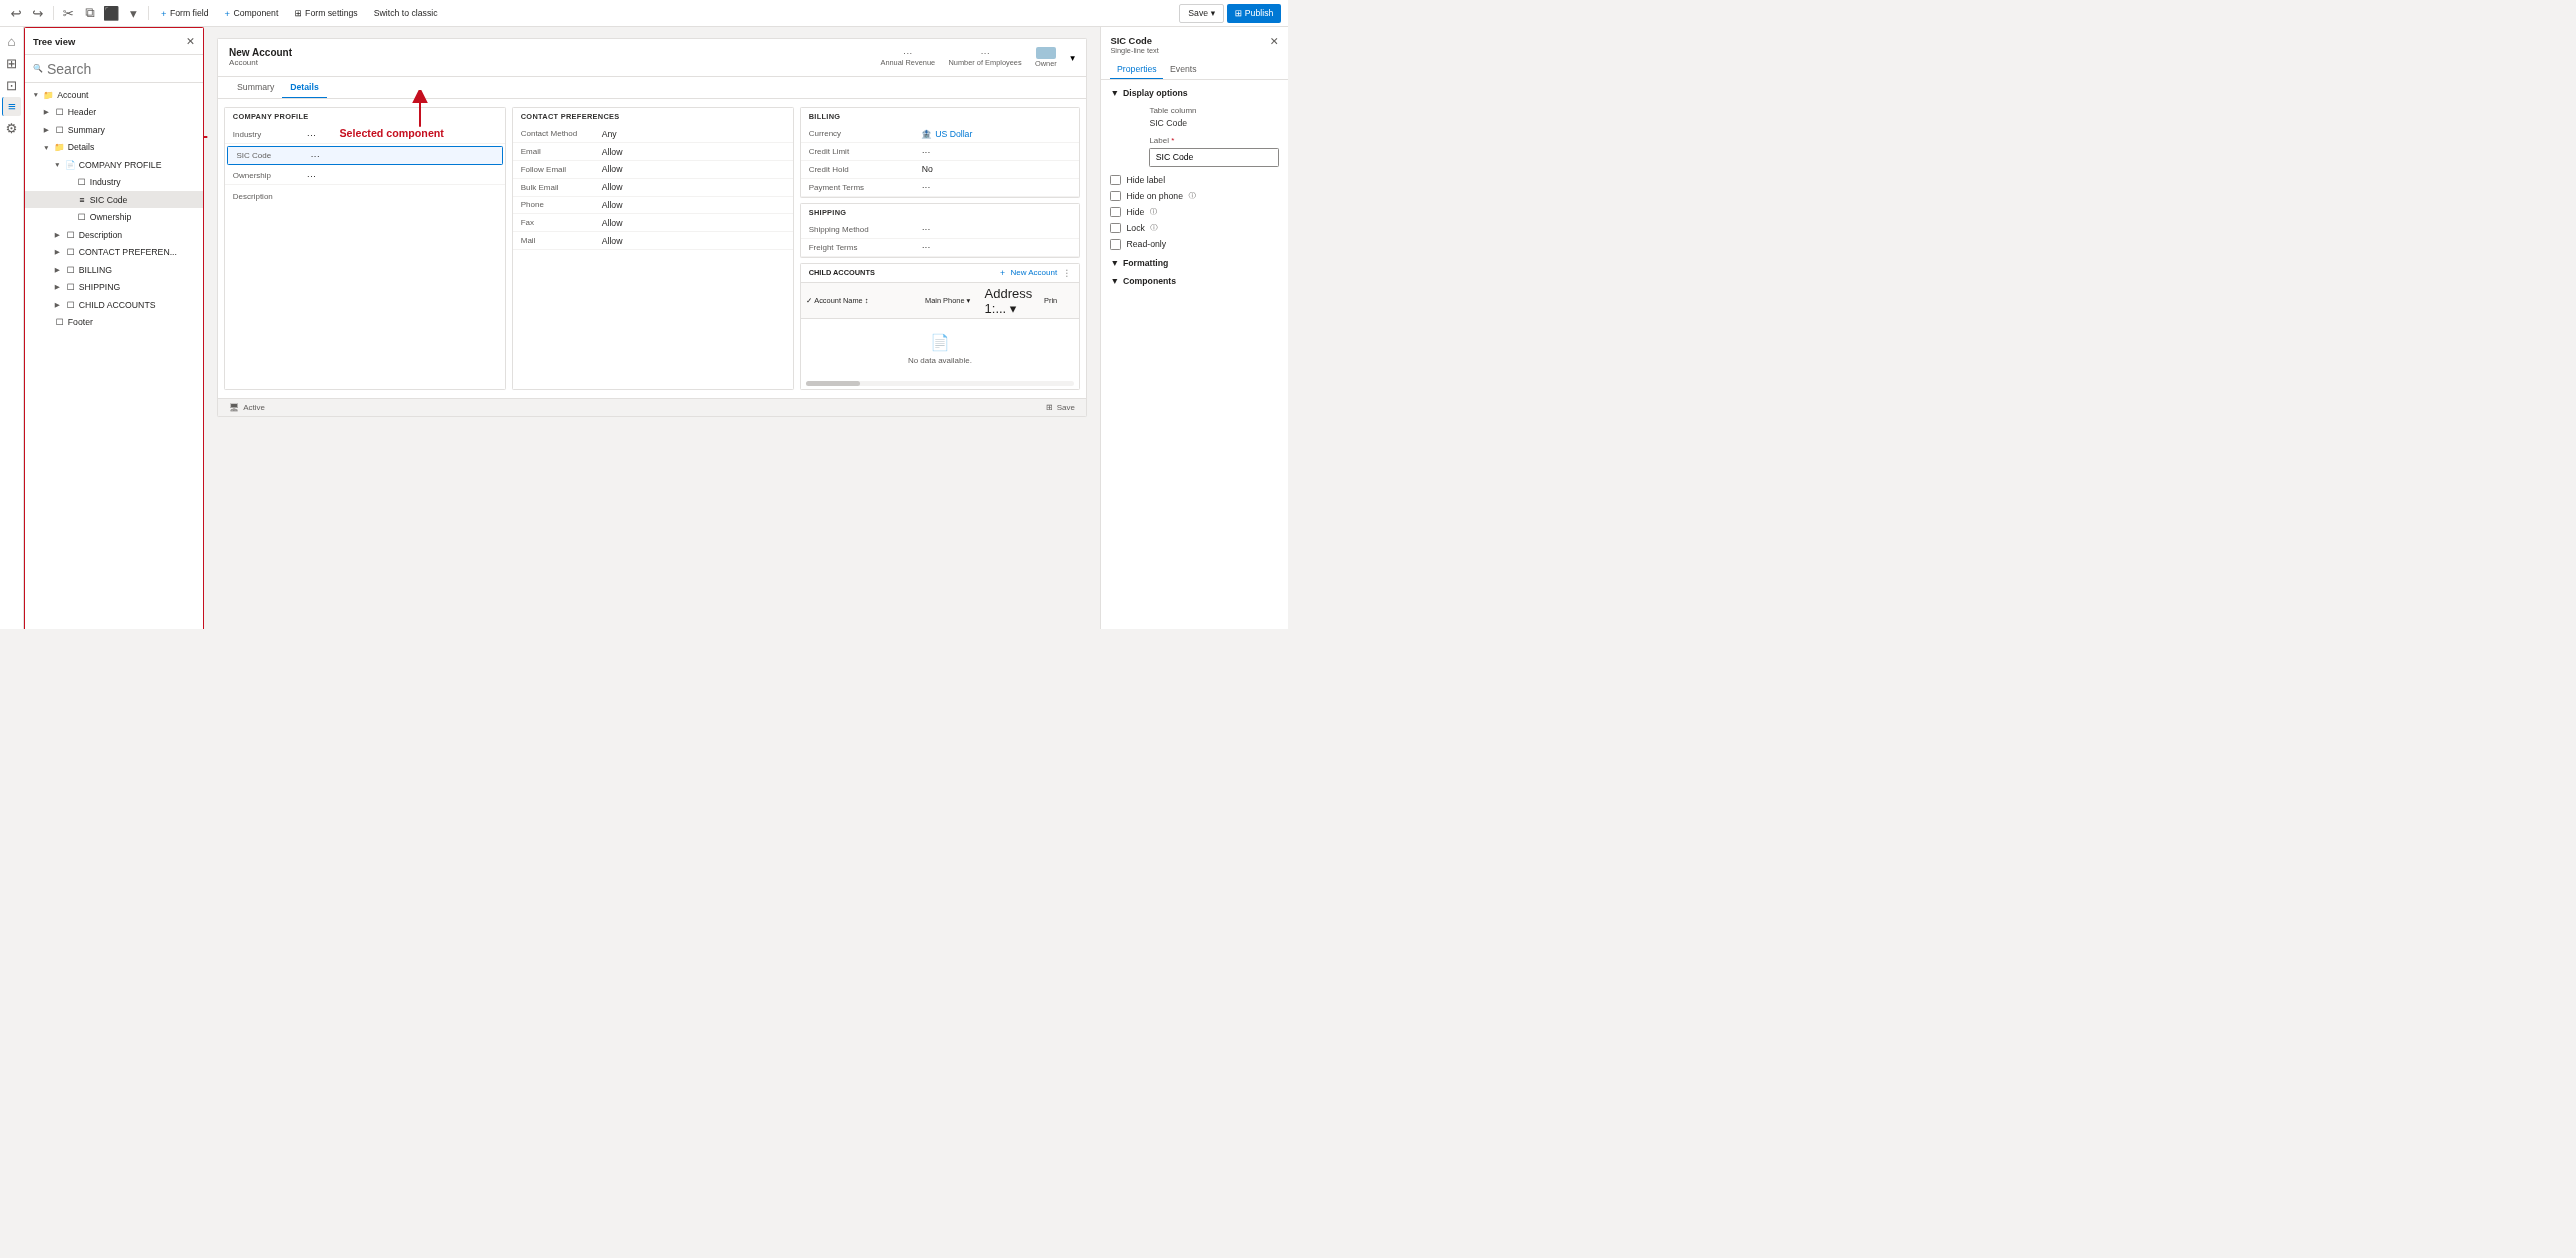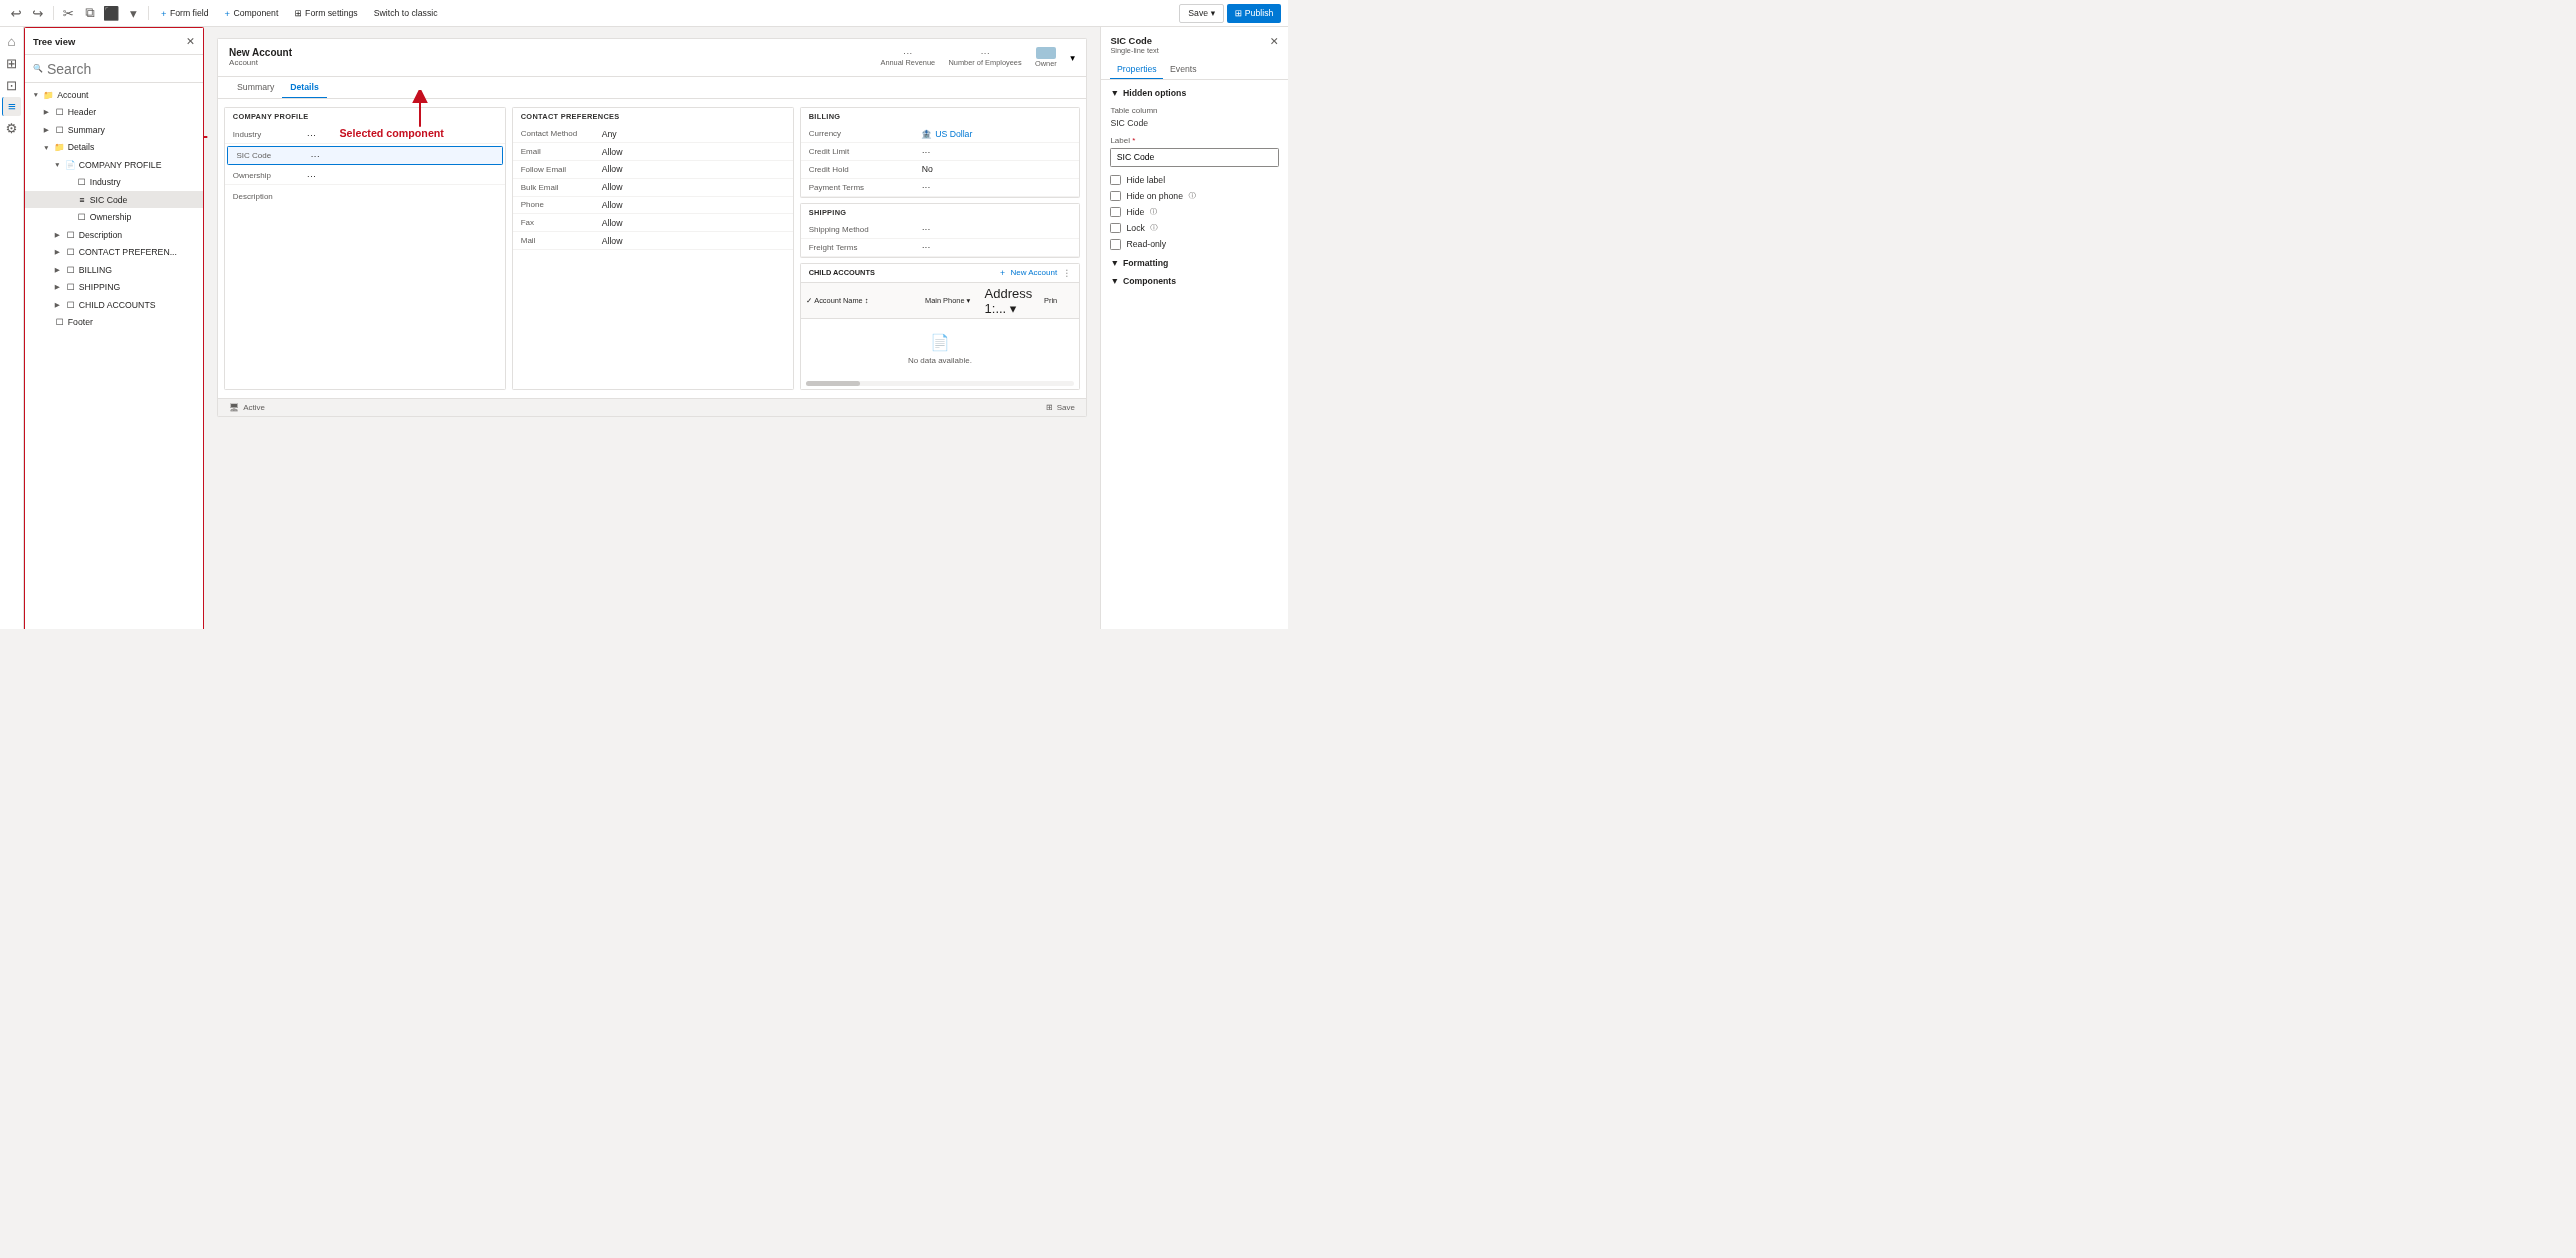--- a/index.html
+++ b/index.html
@@ -126,21 +126,21 @@
     .prop-subtitle { font-size: 7.4px; color: #605e5c; }
     .prop-close { border: none; background: transparent; cursor: pointer; font-size: 10.7px; color: #605e5c; }
     .prop-tabs { display: flex; border-bottom: 0.7px solid #e1dfdd; padding: 0 9.4px; }
     .prop-tab { padding: 4px 6.7px; font-size: 8.7px; cursor: pointer; border-bottom: 1.3px solid transparent; color: #605e5c; }
     .prop-tab.active { border-bottom-color: #0078d4; color: #0078d4; }
     .prop-content { flex: 1; overflow-y: auto; padding: 8px 9.4px; }
     .prop-section-header {
       display: flex; align-items: center; gap: 4px; font-size: 8.7px; font-weight: 600;
       margin-bottom: 8px; cursor: pointer;
     }
-    .prop-field { margin-bottom: 8px; }
+    .prop-field { margin-bottom: 8px; margin-left: 39px; }
     .prop-field-label { font-size: 8px; color: #605e5c; margin-bottom: 2.7px; }
     .prop-field-label .required { color: #c50f1f; }
     .prop-field-value { font-size: 8.7px; color: #323130; font-weight: 500; }
     .prop-input {
       width: 100%; border: 0.7px solid #8a8886; border-radius: 1.3px; padding: 3.4px 5.4px;
       font-size: 8.7px; outline: none;
     }
     .prop-checkbox-row {
       display: flex; align-items: center; gap: 5.4px; margin-bottom: 5.4px;
     }
@@ -614,21 +614,21 @@
       <button class="prop-close">✕</button>
     </div>
     <div class="prop-tabs">
       <div class="prop-tab active">Properties</div>
       <div class="prop-tab">Events</div>
     </div>
     <div class="prop-content">
 
       <div class="prop-section-header">
         <span>▼</span>
-        <span>Hidden options</span>
+        <span>Display options</span>
       </div>
 
       <div class="prop-field">
         <div class="prop-field-label">Table column</div>
         <div class="prop-field-value">SIC Code</div>
       </div>
 
       <div class="prop-field">
         <div class="prop-field-label">
           <span>Label</span>

